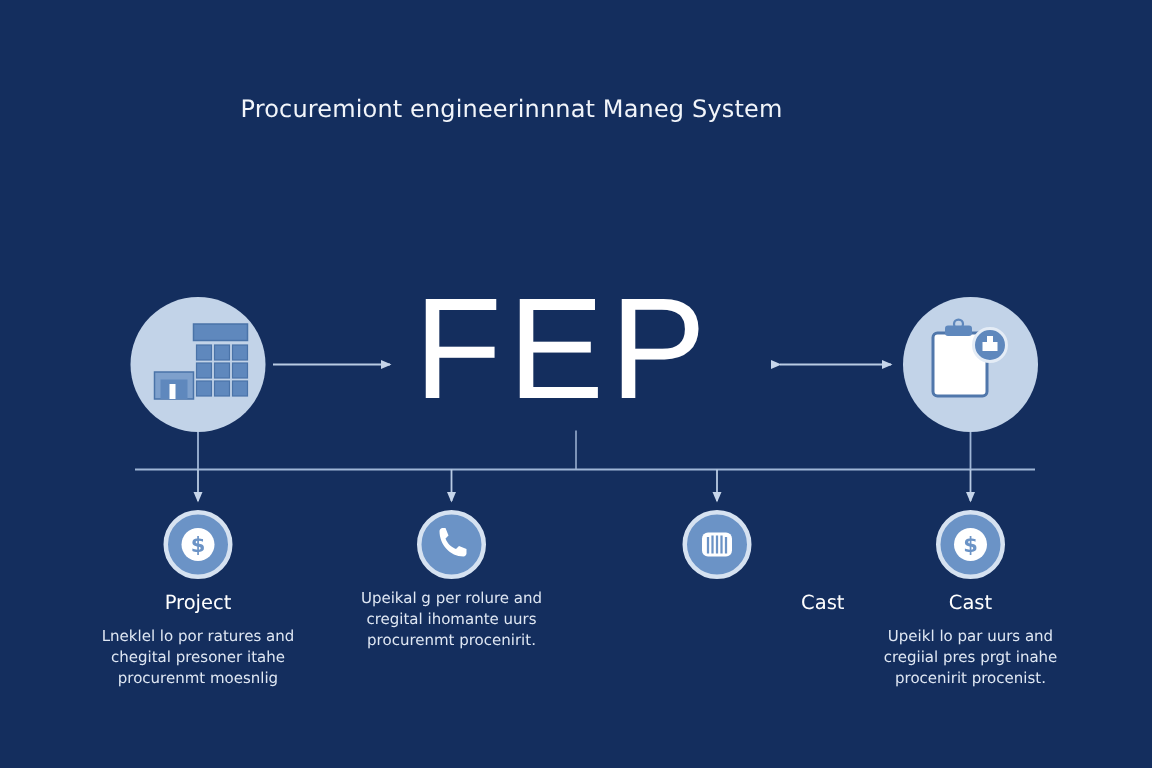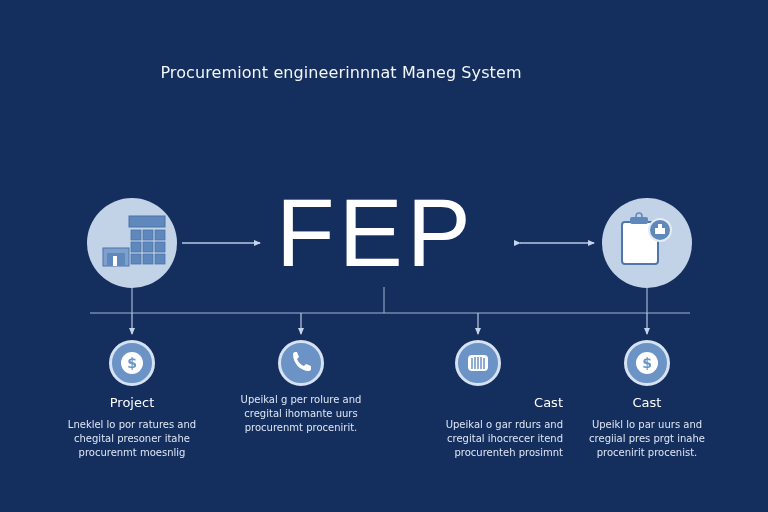--- a/index.html
+++ b/index.html
@@ -138,23 +138,20 @@
       <g stroke="#6b93c6" stroke-width="1.5">
         <line x1="14" y1="15" x2="14" y2="26"></line>
           <line x1="17" y1="14" x2="17" y2="26"></line>
         <line x1="20" y1="14" x2="20" y2="26"></line>
           <line x1="23" y1="14" x2="23" y2="26"></line>
         <line x1="26" y1="15" x2="26" y2="26"></line>
       </g>
     </svg>
   </div>
   <div class="step-title">Cast</div>
-  <div class="step-desc">Upeikal o gar rdurs and
-cregital ihocrecer itend
-procurenteh prosimnt</div>
 </div>
 
 <div class="step" style="left:562px; top:340px;">
   <div class="step-icon">
     <svg width="40" height="40">
       <circle cx="20" cy="20" r="11" fill="#ffffff"></circle>
       <text x="20" y="25" text-anchor="middle" font-size="14" font-family="DejaVu Sans, sans-serif" font-weight="bold" fill="#6b93c6">$</text>
     </svg>
   </div>
   <div class="step-title">Cast</div>

